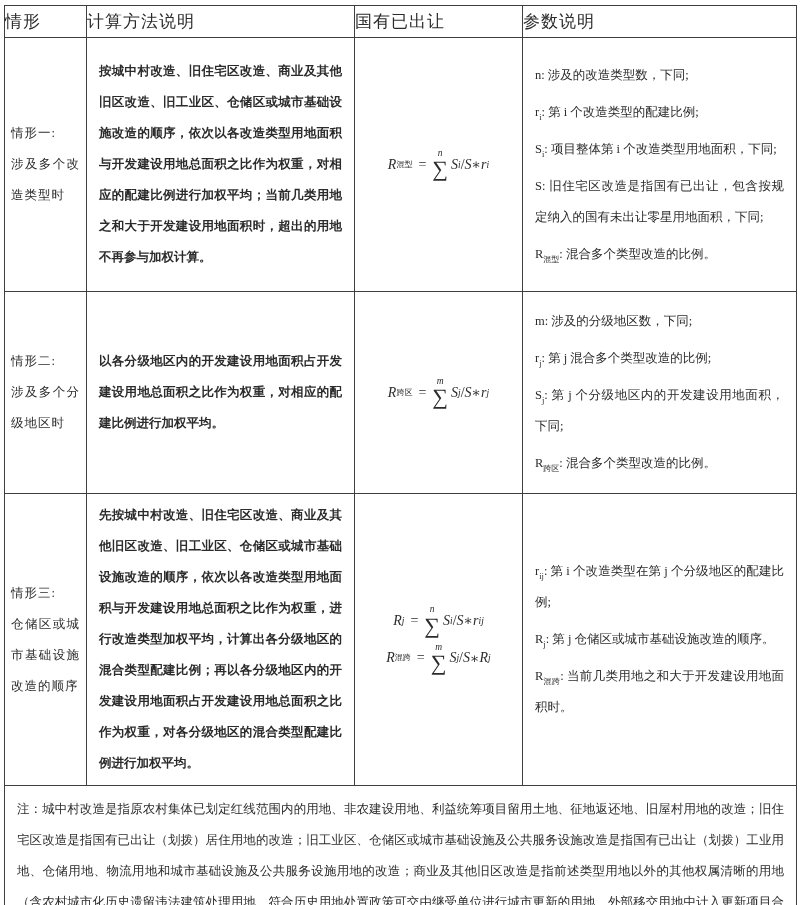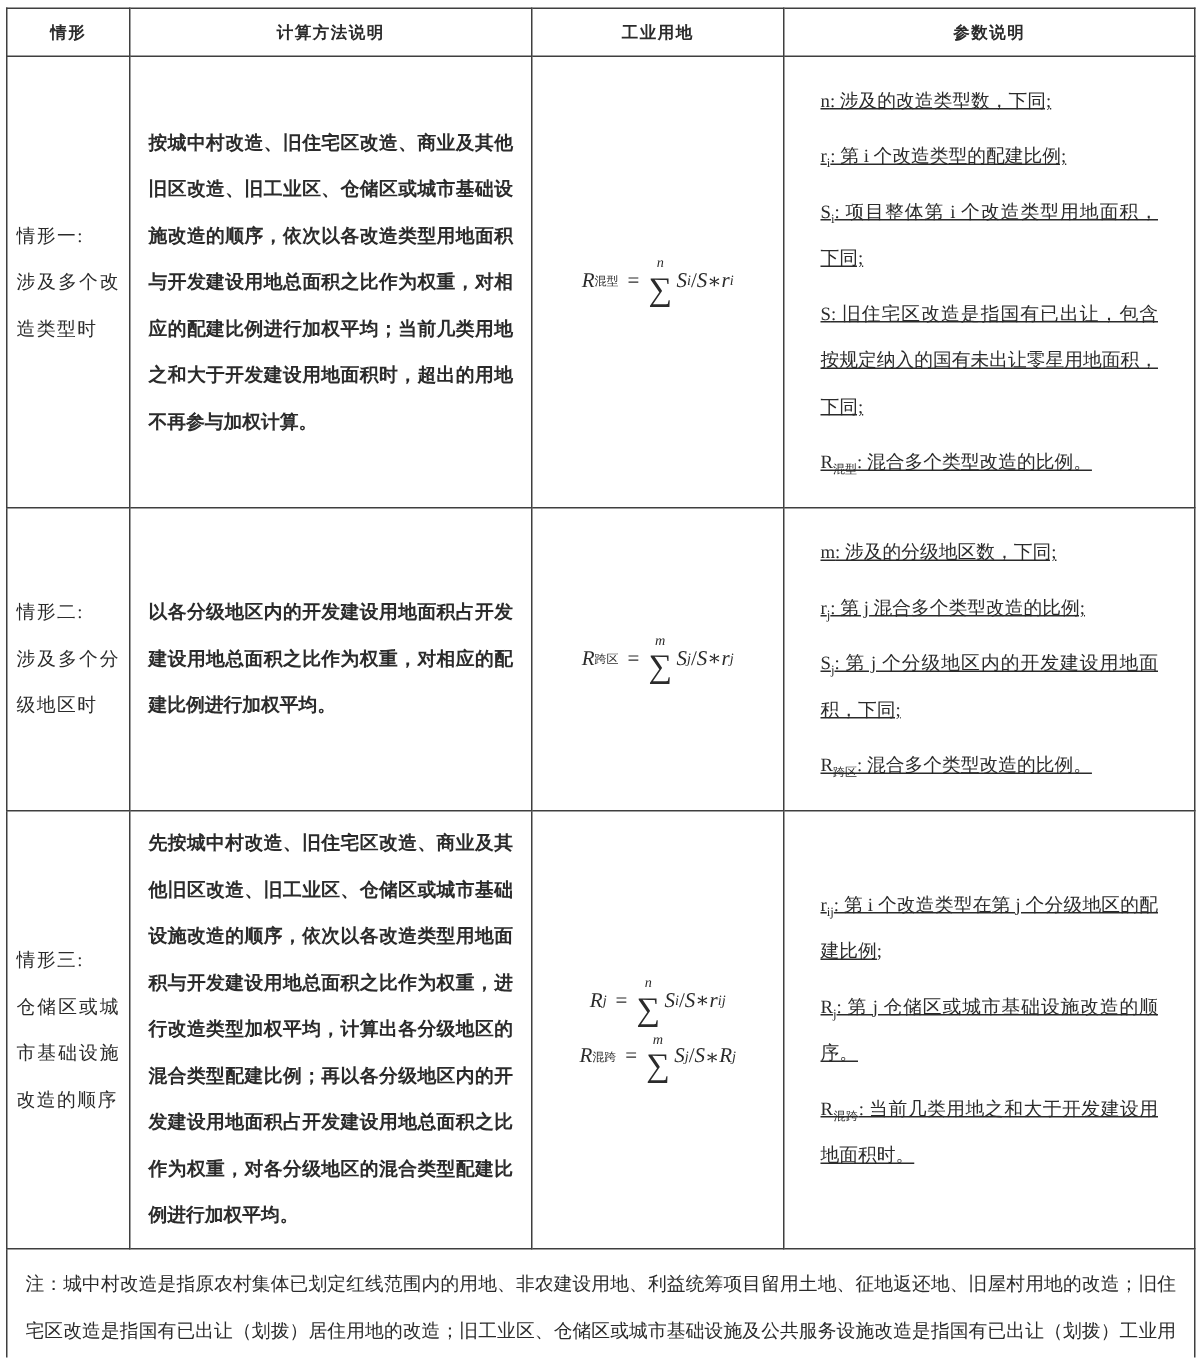--- a/index.html
+++ b/index.html
@@ -19,47 +19,46 @@
     border-bottom: 3px solid #a9a9a9;
   }
   .doc-table td, .doc-table th {
     border: 1px solid #3f3f3f;
     vertical-align: middle;
     font-size: 12.5px;
     font-weight: normal;
   }
   th.hdr {
     height: 32px;
-    text-align: center;
-    font-weight: bold;
-    font-size: 11px;
+    text-align: left;
+    font-weight: normal;
+    font-size: 17px;
     letter-spacing: 1px;
   }
   td.situation {
     padding: 6px 6px;
     line-height: 31px;
     text-align: justify;
     text-align-last: left;
     letter-spacing: 1px;
   }
   td.method {
     padding: 6px 12px;
     line-height: 31px;
     text-align: justify;
     text-align-last: left;
     font-weight: bold;
   }
   td.formula-cell { text-align: center; padding: 4px 2px; }
   td.params { padding: 8px 12px; }
   .param-line {
     line-height: 31px;
-    margin: 6px 12px;
-    text-align: justify;
-    text-align-last: left;
-    text-decoration: underline;
+    margin: 6px 0;
+    text-align: justify;
+    text-align-last: left;
   }
   .p-sym { font-family: "Liberation Serif", "DejaVu Serif", serif; }
   sub.p-sub { font-size: 8.5px; line-height: 0; }
   sub.p-sub-cjk { font-size: 8px; line-height: 0; letter-spacing: 0; }
 
   .formula {
     display: inline-flex;
     align-items: center;
     font-size: 14px;
     white-space: nowrap;
@@ -97,21 +96,21 @@
   <colgroup>
     <col style="width:82px">
     <col style="width:268px">
     <col style="width:168px">
     <col style="width:274px">
   </colgroup>
   <tbody>
       <tr>
     <th class="hdr">情形</th>
     <th class="hdr">计算方法说明</th>
-    <th class="hdr">工业用地</th>
+    <th class="hdr">国有已出让</th>
     <th class="hdr">参数说明</th>
   </tr>
 
   <tr class="r1">
     <td class="situation">
       <div>情形一:</div>
       <div>涉及多个改造类型时</div>
     </td>
     <td class="method">
       <span>按城中村改造、旧住宅区改造、商业及其他旧区改造、旧工业区、仓储区或城市基础设施改造的顺序，依次以各改造类型用地面积与开发建设用地总面积之比作为权重，对相应的配建比例进行加权平均；当前几类用地之和大于开发建设用地面积时，超出的用地不再参与加权计算。</span>

